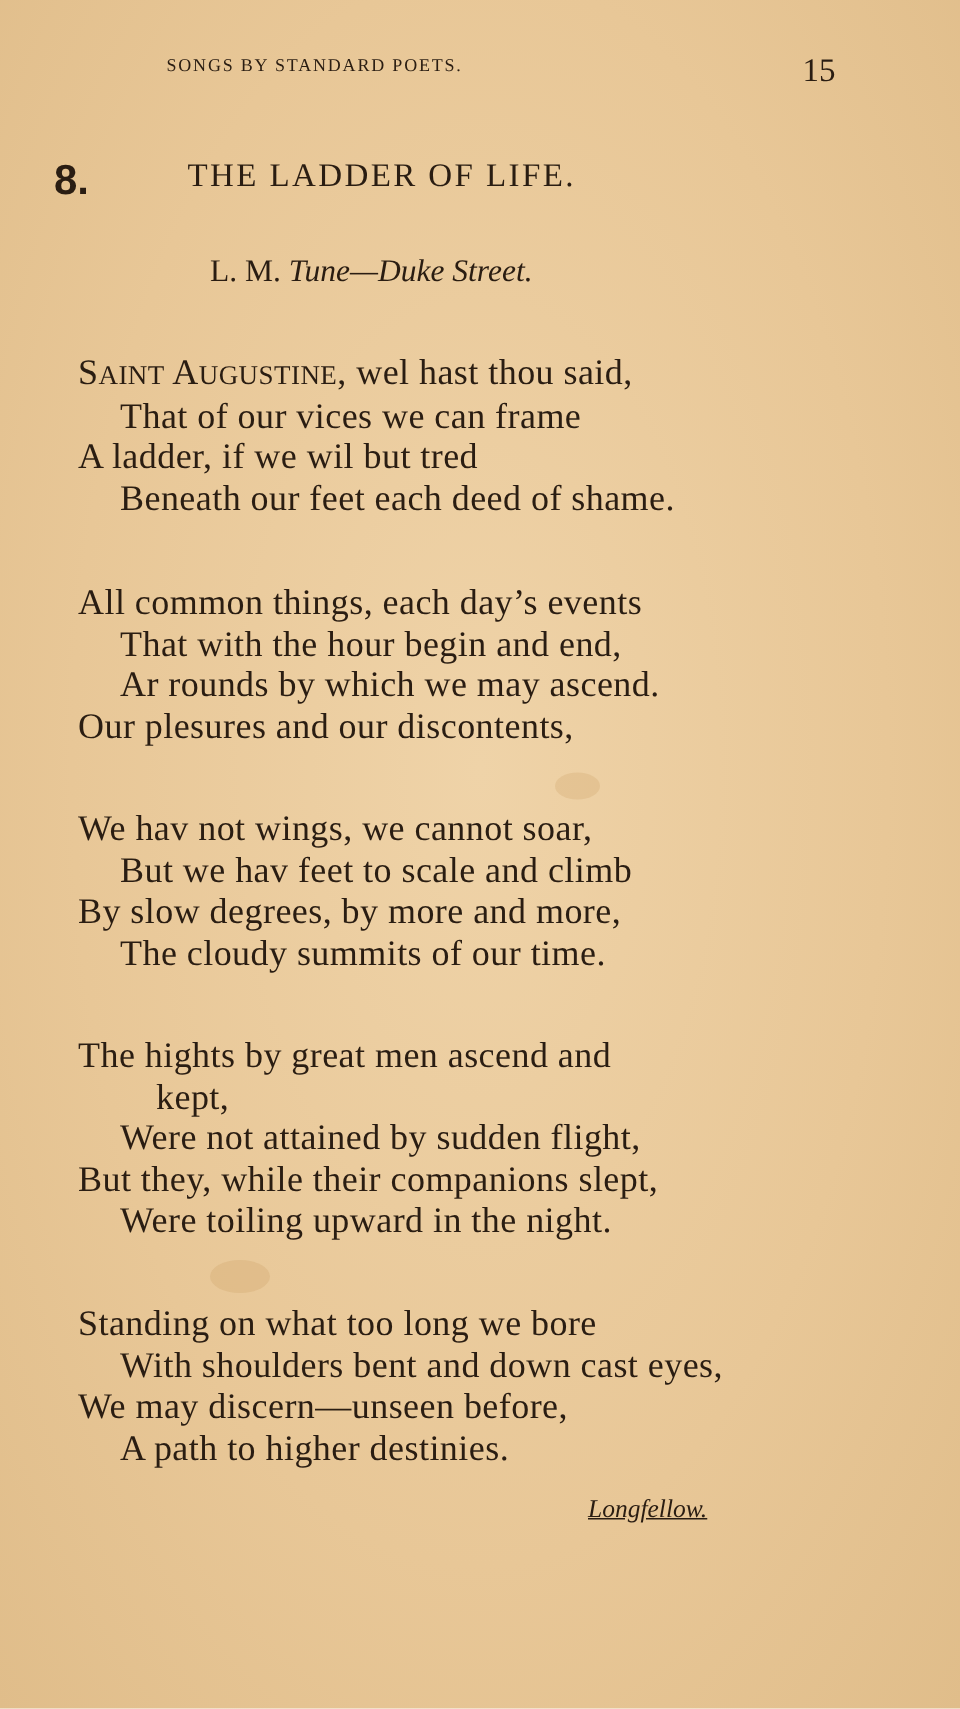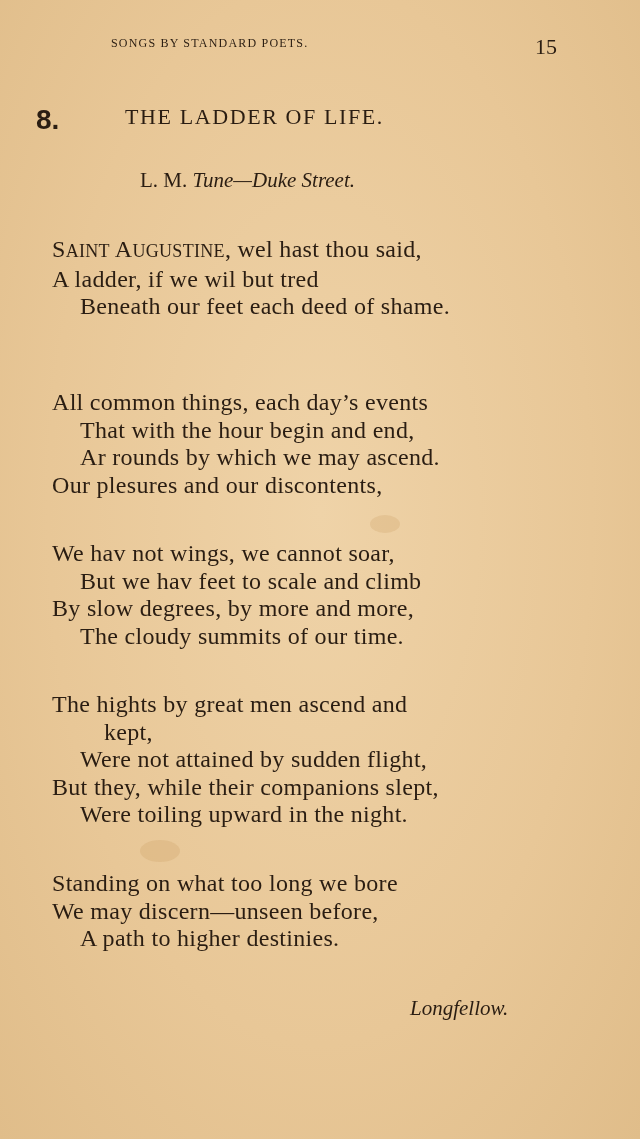--- a/index.html
+++ b/index.html
@@ -37,22 +37,22 @@
   .stanza { position:absolute; left:52px; }
   .line {
     font-size:24px; line-height:27.5px; white-space:nowrap;
     font-family:"Liberation Serif", serif; letter-spacing:0.3px;
   }
   .line.indent { padding-left:28px; }
   .line.indent2 { padding-left:52px; }
   .sc-big { font-size:24px; }
   .sc-small { font-size:18px; }
   .attribution {
-    position:absolute; top:996px; left:410px;
-    font-size:21px; font-style:italic; font-family:"Liberation Serif", serif;
+    position:absolute; top:996px; left:392px;
+    font-size:17px; font-style:italic; font-family:"Liberation Serif", serif;text-decoration:underline;
   }
   .stain { position:absolute; border-radius:50%; background:rgba(190,140,70,0.18); }
 </style>
 </head>
 <body>
 
 <div class="page">
   <div class="stain" style="left:140px;top:840px;width:40px;height:22px;"></div>
   <div class="stain" style="left:370px;top:515px;width:30px;height:18px;"></div>
 
@@ -62,20 +62,21 @@
   <div class="hymn-number">8.</div>
   <div class="hymn-title">THE LADDER OF LIFE.</div>
 
   <div class="meter-line">
     <span>L. M.</span>
     <span class="tune">Tune—Duke Street.</span>
   </div>
 
   <div class="stanza" style="top:236px;">
     <div class="line"><span class="sc-big">S</span><span class="sc-small">AINT</span> <span class="sc-big">A</span><span class="sc-small">UGUSTINE</span><span>, wel hast thou said,</span></div>
+    <div class="line indent">That of our vices we can frame</div>
     <div class="line">A ladder, if we wil but tred</div>
     <div class="line indent">Beneath our feet each deed of shame.</div>
   </div>
 
   <div class="stanza" style="top:389px;">
     <div class="line">All common things, each day’s events</div>
     <div class="line indent">That with the hour begin and end,</div>
     <div class="line indent">Ar rounds by which we may ascend.</div>
     <div class="line">Our plesures and our discontents,</div>
   </div>
@@ -90,18 +91,19 @@
   <div class="stanza" style="top:691px;">
     <div class="line">The hights by great men ascend and</div>
     <div class="line indent2">kept,</div>
     <div class="line indent">Were not attained by sudden flight,</div>
     <div class="line">But they, while their companions slept,</div>
     <div class="line indent">Were toiling upward in the night.</div>
   </div>
 
   <div class="stanza" style="top:870px;">
     <div class="line">Standing on what too long we bore</div>
+    <div class="line indent">With shoulders bent and down cast eyes,</div>
     <div class="line">We may discern—unseen before,</div>
     <div class="line indent">A path to higher destinies.</div>
   </div>
 
   <div class="attribution">Longfellow.</div>
 </div>
 
 </body></html>

